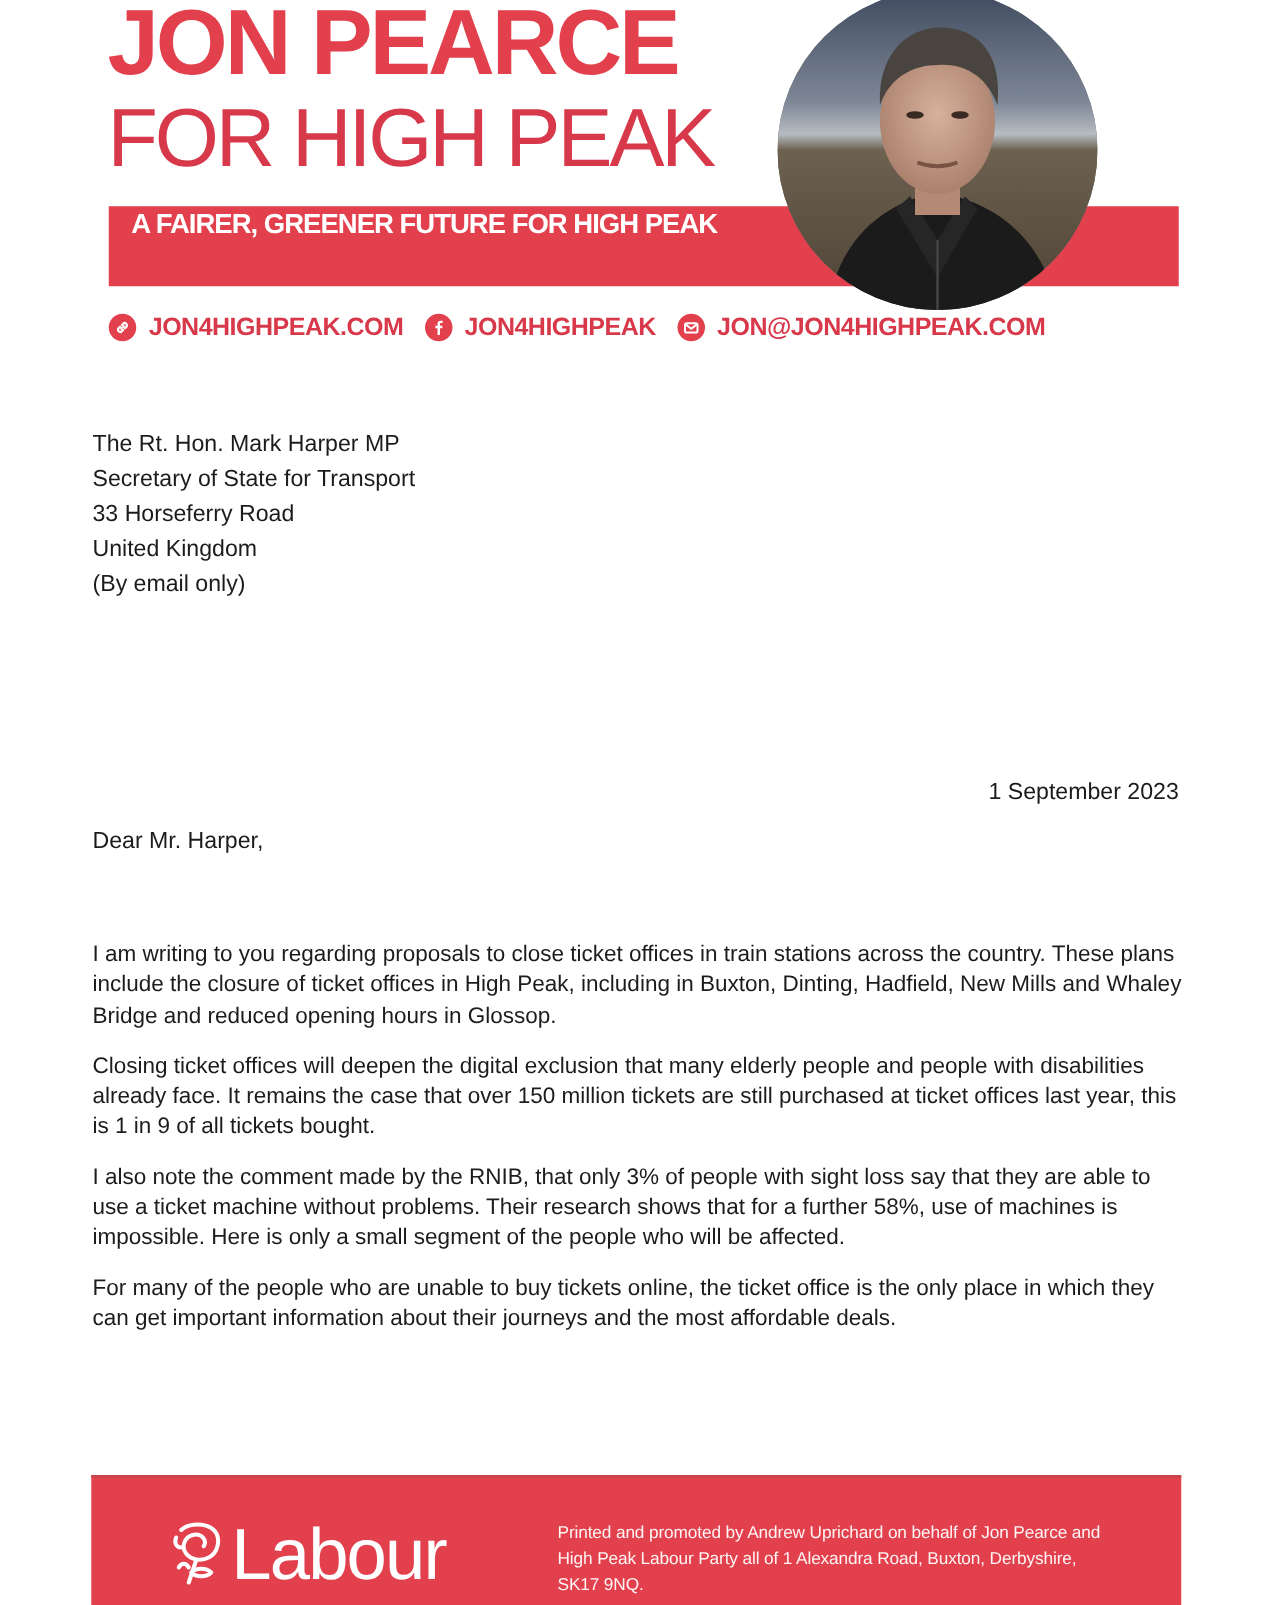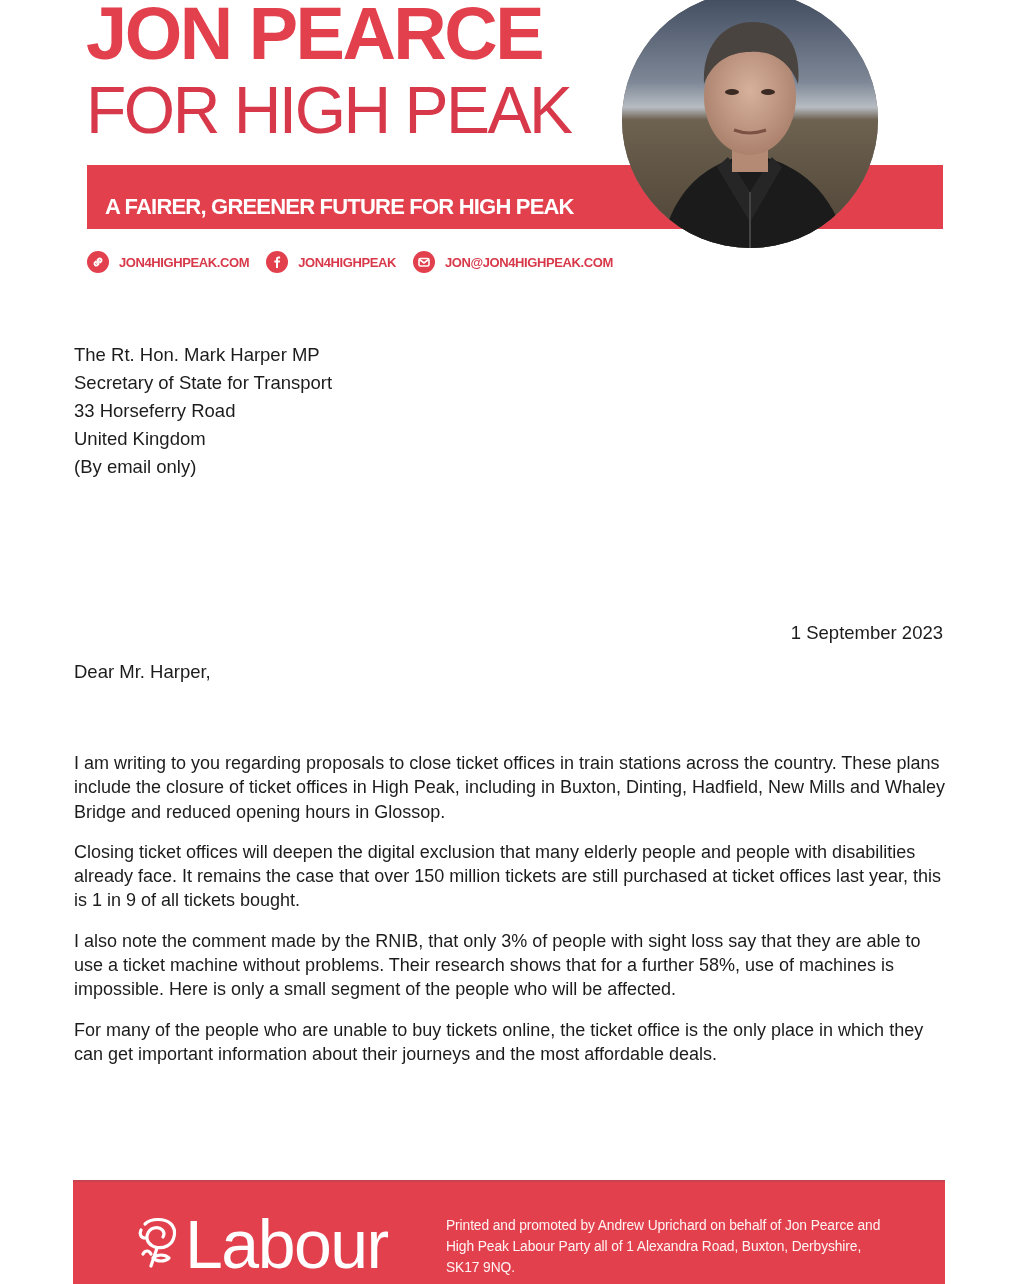--- a/index.html
+++ b/index.html
@@ -4,40 +4,40 @@
 <style>
   html, body { margin:0; padding:0; background:#ffffff; }
   body { width:1026px; height:1284px; position:relative; overflow:hidden;
          font-family:"Liberation Sans", sans-serif; color:#1c1c1c; }
   #name-line1 { position:absolute; left:86px; top:-6px; font-size:74px; font-weight:bold;
                 letter-spacing:-2.5px; color:#E2404D; line-height:80px; white-space:nowrap; }
   #name-line2 { position:absolute; left:86px; top:74px; font-size:66px; font-weight:normal;
                 letter-spacing:-2.5px; color:#D8394A; line-height:72px; white-space:nowrap;
                 -webkit-text-stroke:0px; }
   #banner { position:absolute; left:87px; top:165px; width:856px; height:64px; background:#E2404D; }
-  #banner-text { position:absolute; left:18px; top:28px; font-size:22px; font-weight:bold; color:#fff;
+  #banner-text { position:absolute; left:18px; top:0; font-size:22px; font-weight:bold; color:#fff;
                  letter-spacing:-0.8px; white-space:nowrap; line-height:28px; }
   #photo { position:absolute; left:622px; top:-8px; width:256px; height:256px; border-radius:50%;
            overflow:hidden; background:#6b6a66; }
   #photo svg { display:block; }
   #contacts { position:absolute; left:87px; top:250px; height:24px; display:flex; align-items:center; }
   .contact { display:flex; align-items:center; margin-right:17px; cursor:pointer; }
   .contact-icon { width:22px; height:22px; border-radius:50%; background:#E2404D; display:flex;
                   align-items:center; justify-content:center; margin-right:10px; }
-  .contact-label { font-size:13px; font-weight:bold; color:#D8394A; letter-spacing:-0.4px; white-space:nowrap; }
+  .contact-label { font-size:20px; font-weight:bold; color:#D8394A; letter-spacing:-0.4px; white-space:nowrap; }
   #address { position:absolute; left:74px; top:341px; font-size:18.5px; line-height:28px; color:#1c1c1c; }
   #address div { white-space:nowrap; }
   #date { position:absolute; right:83px; top:621px; font-size:18.5px; line-height:24px; white-space:nowrap; }
   #salutation { position:absolute; left:74px; top:660px; font-size:18.5px; line-height:24px; }
   #body { position:absolute; left:74px; top:703px; width:880px; font-size:18px; line-height:24.3px;margin-top:48px; }
   #body p { margin:0 0 16px 0; }
   #footer { position:absolute; left:73px; top:1180px; width:872px; height:104px; background:#E2404D;
             border-top:2px solid #c7444f; }
   #labour-logo { position:absolute; left:64px; top:32px; display:flex; align-items:center; }
-  #labour-word { font-size:68px; color:#ffffff; letter-spacing:-1.5px; line-height:60px; margin-left:4px; }
+  #labour-word { font-size:58px; color:#ffffff; letter-spacing:-1.5px; line-height:60px; margin-left:4px; }
   #imprint { position:absolute; left:373px; top:33px; width:440px; font-size:13.8px; line-height:21px;
              color:#fff3f3; letter-spacing:-0.1px; }
 </style>
 </head>
 <body>
 
 <div id="name-line1">JON PEARCE</div>
 <div id="name-line2">FOR HIGH PEAK</div>
 
 <div id="banner">

